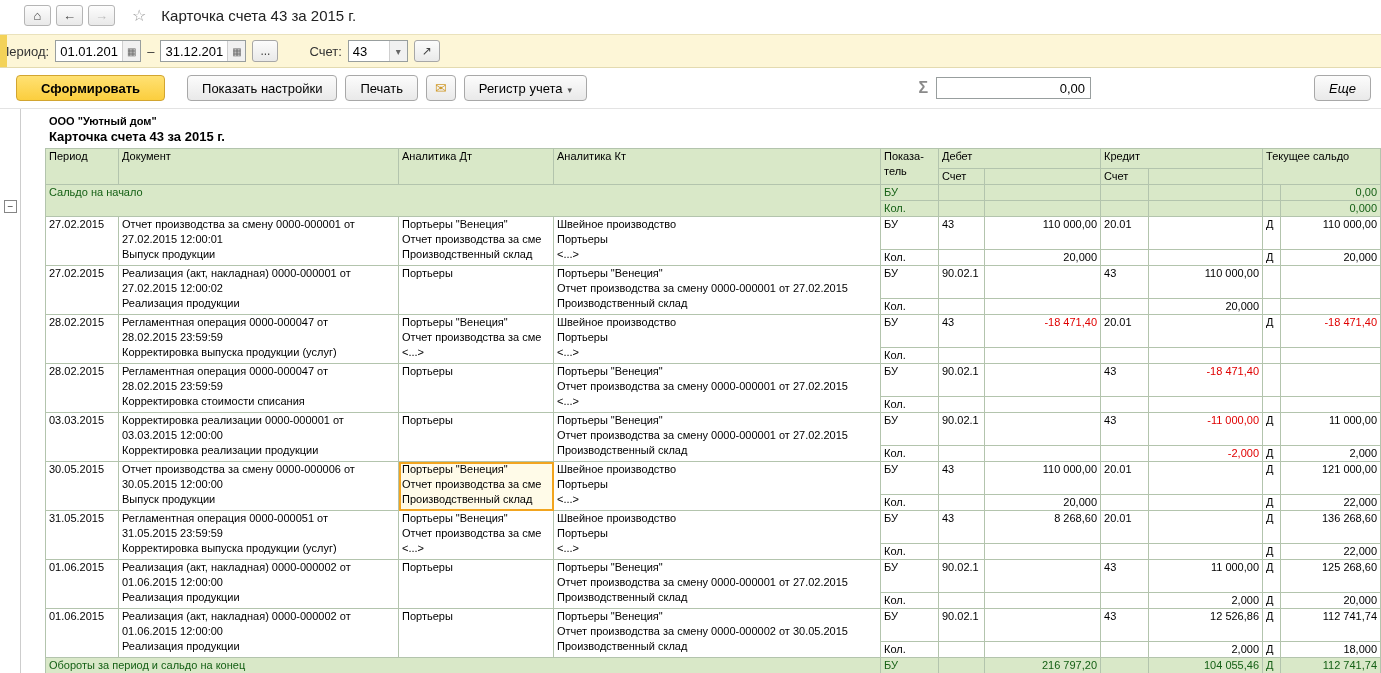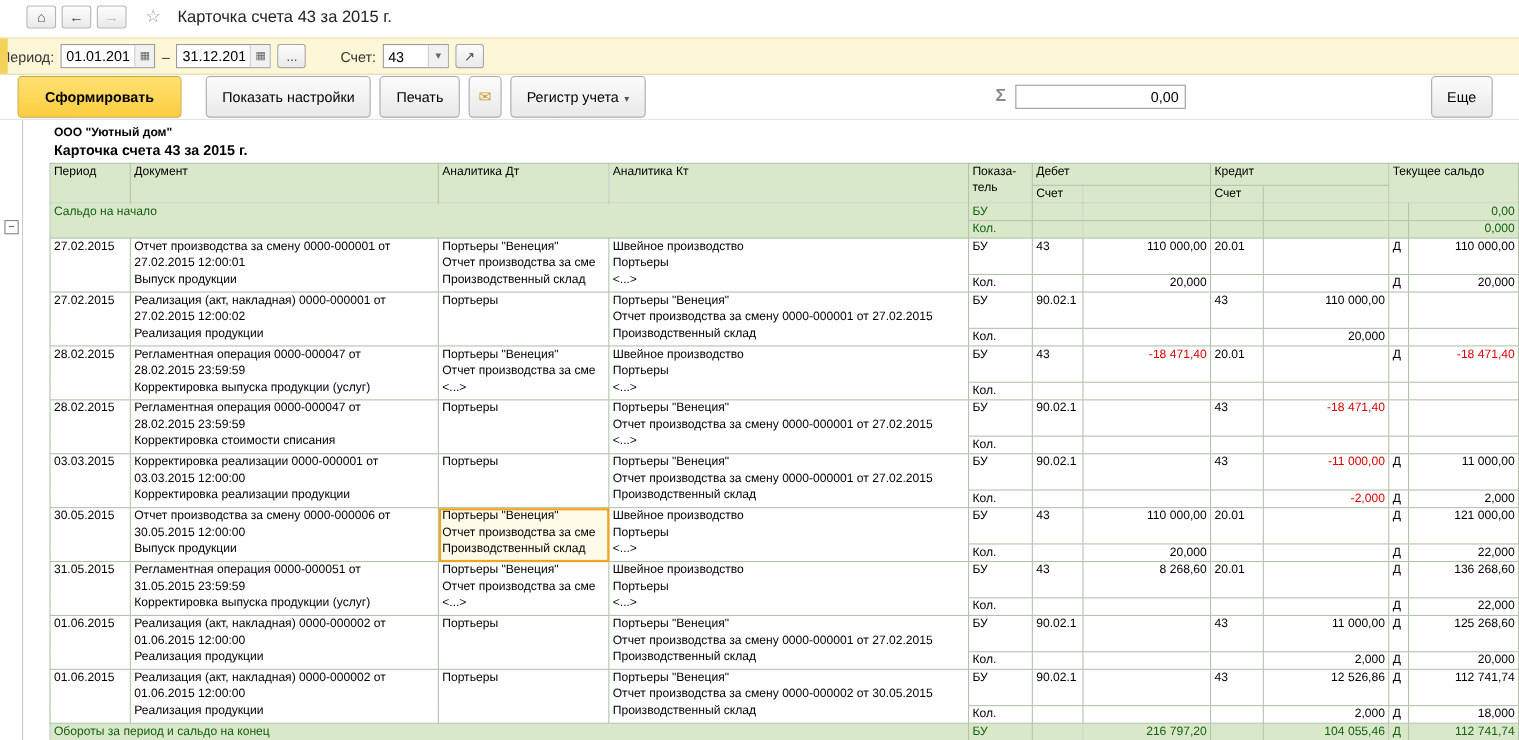--- a/index.html
+++ b/index.html
@@ -25,29 +25,29 @@
   .field { background:#fff; border:1px solid #989e9e; height:22px; display:flex; align-items:stretch; }
   .field input { border:none; outline:none; font-family:inherit; font-size:13px; padding:0 4px; width:66px; background:transparent; }
   .field.combo input { width:40px; }
   .icon-btn { width:18px; border:none; border-left:1px solid #cfcfcf; background:#f1f1f1;
               font-size:10px; color:#666; cursor:pointer; display:flex; align-items:center; justify-content:center; }
   .mini-btn { height:22px; min-width:26px; border:1px solid #a7a7a7; border-radius:3px;
               background:linear-gradient(#fcfcfc,#e9e9e9); font-size:12px; color:#444; cursor:pointer; }
 
   
   .actionbar { height:40px; display:flex; align-items:center; gap:8px; padding:0 10px 0 16px; }
-  .btn { height:38px; border:1px solid #a8a8a8; border-radius:4px; padding:0 14px; font-size:13px;
+  .btn { height:26px; border:1px solid #a8a8a8; border-radius:4px; padding:0 14px; font-size:13px;
          font-family:inherit; color:#000; background:linear-gradient(#fcfcfc,#e9e9e9); cursor:pointer; white-space:nowrap; }
   .btn.primary { background:linear-gradient(#ffe173,#fbce3e); border-color:#d2a530; font-weight:bold; padding:0 24px; margin-right:14px; }
   .btn.iconbtn { padding:0 8px; color:#cf9a2c; font-size:14px; }
   .btn .dd { font-size:9px; color:#555; margin-left:5px; }
   .sigma { margin-left:auto; color:#8a8a8a; font-size:16px; font-weight:bold; }
   .sum-input { width:155px; height:22px; border:1px solid #989e9e; text-align:right; padding:0 5px;
                font-family:inherit; font-size:13px; }
-  .btn.more { margin-left:215px; margin-right:14px; }
+  .btn.more { margin-left:215px; margin-right:0;font-style:italic; }
 
   
   .report { position:relative; border-top:1px solid #e3e3e3; height:565px; padding-top:4px; }
   .tree-line { position:absolute; left:20px; top:0; bottom:0; width:1px; background:#cdcdcd; }
   .expander { position:absolute; left:4px; top:91px; width:13px; height:13px; border:1px solid #858585;
               background:#fff; font-size:10px; line-height:10px; text-align:center; color:#333; padding:0; cursor:pointer; }
   .report-inner { margin-left:45px; width:1335px; }
   .org { font-size:11px; font-weight:bold; padding:2px 4px 1px; }
   .rpt-title { font-size:13px; font-weight:bold; padding:1px 4px 4px; }
 

